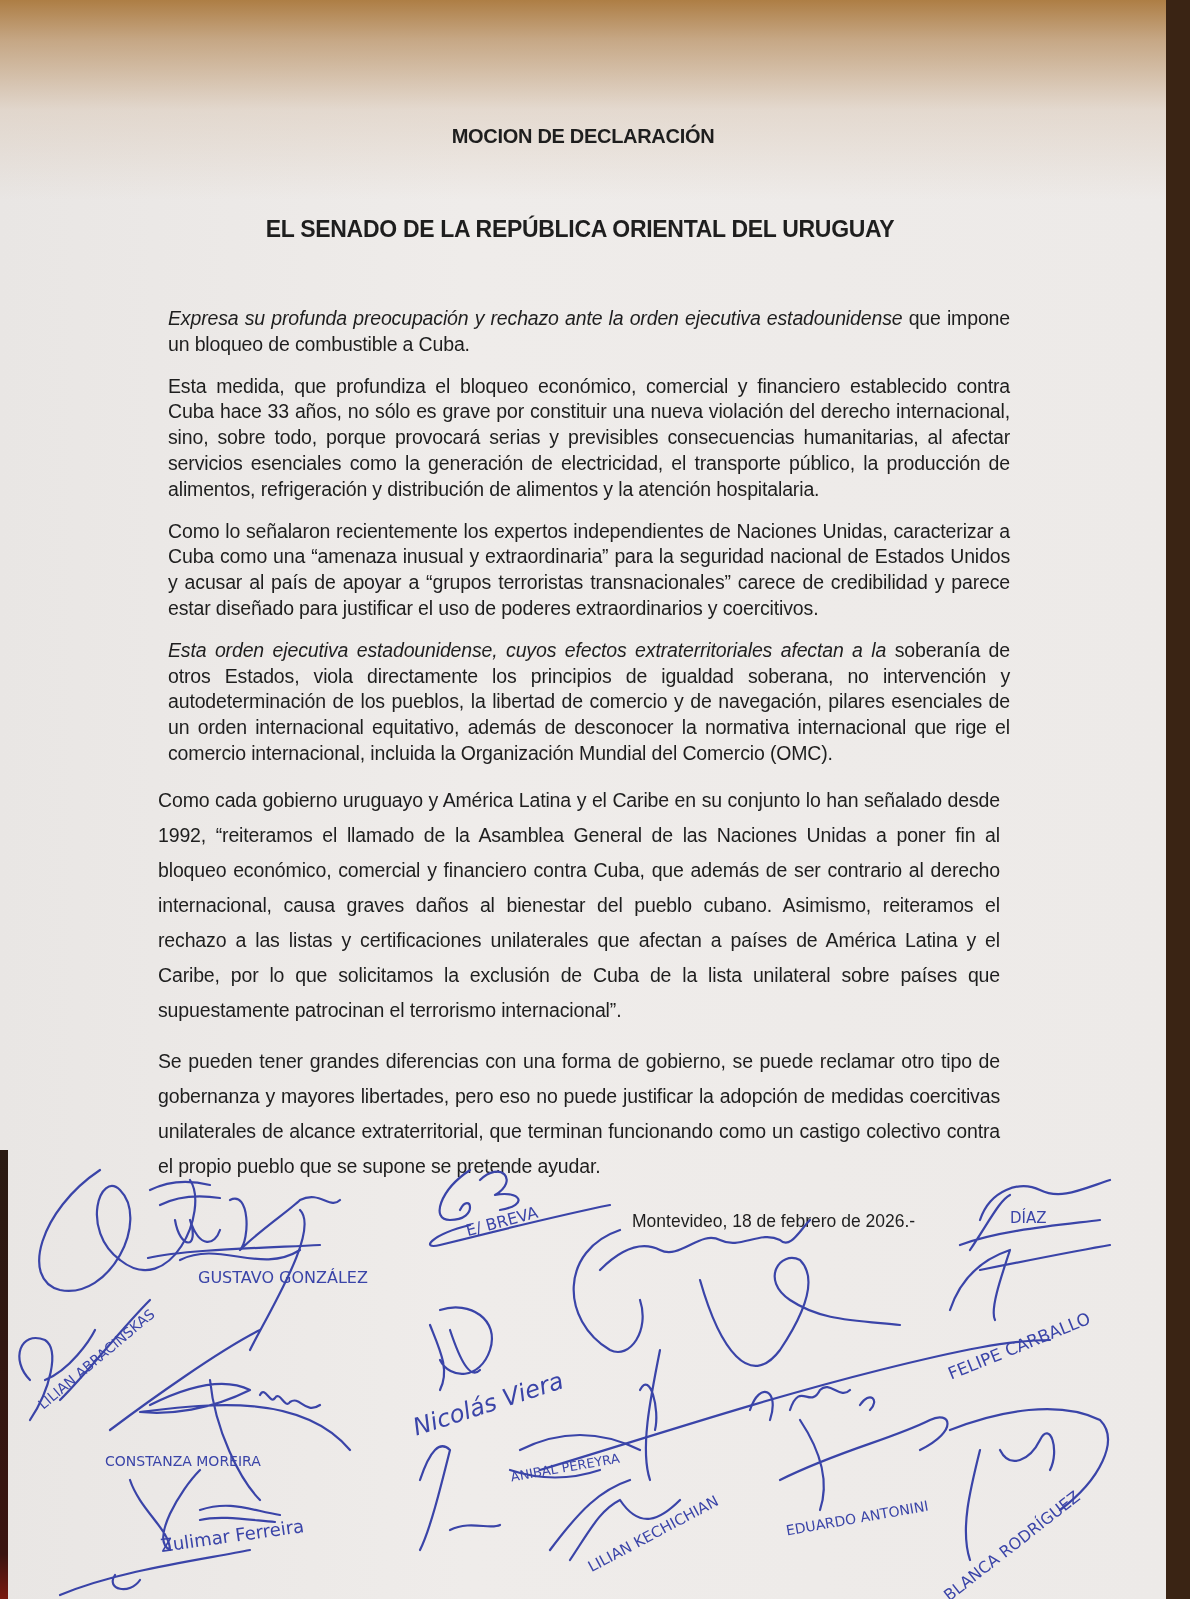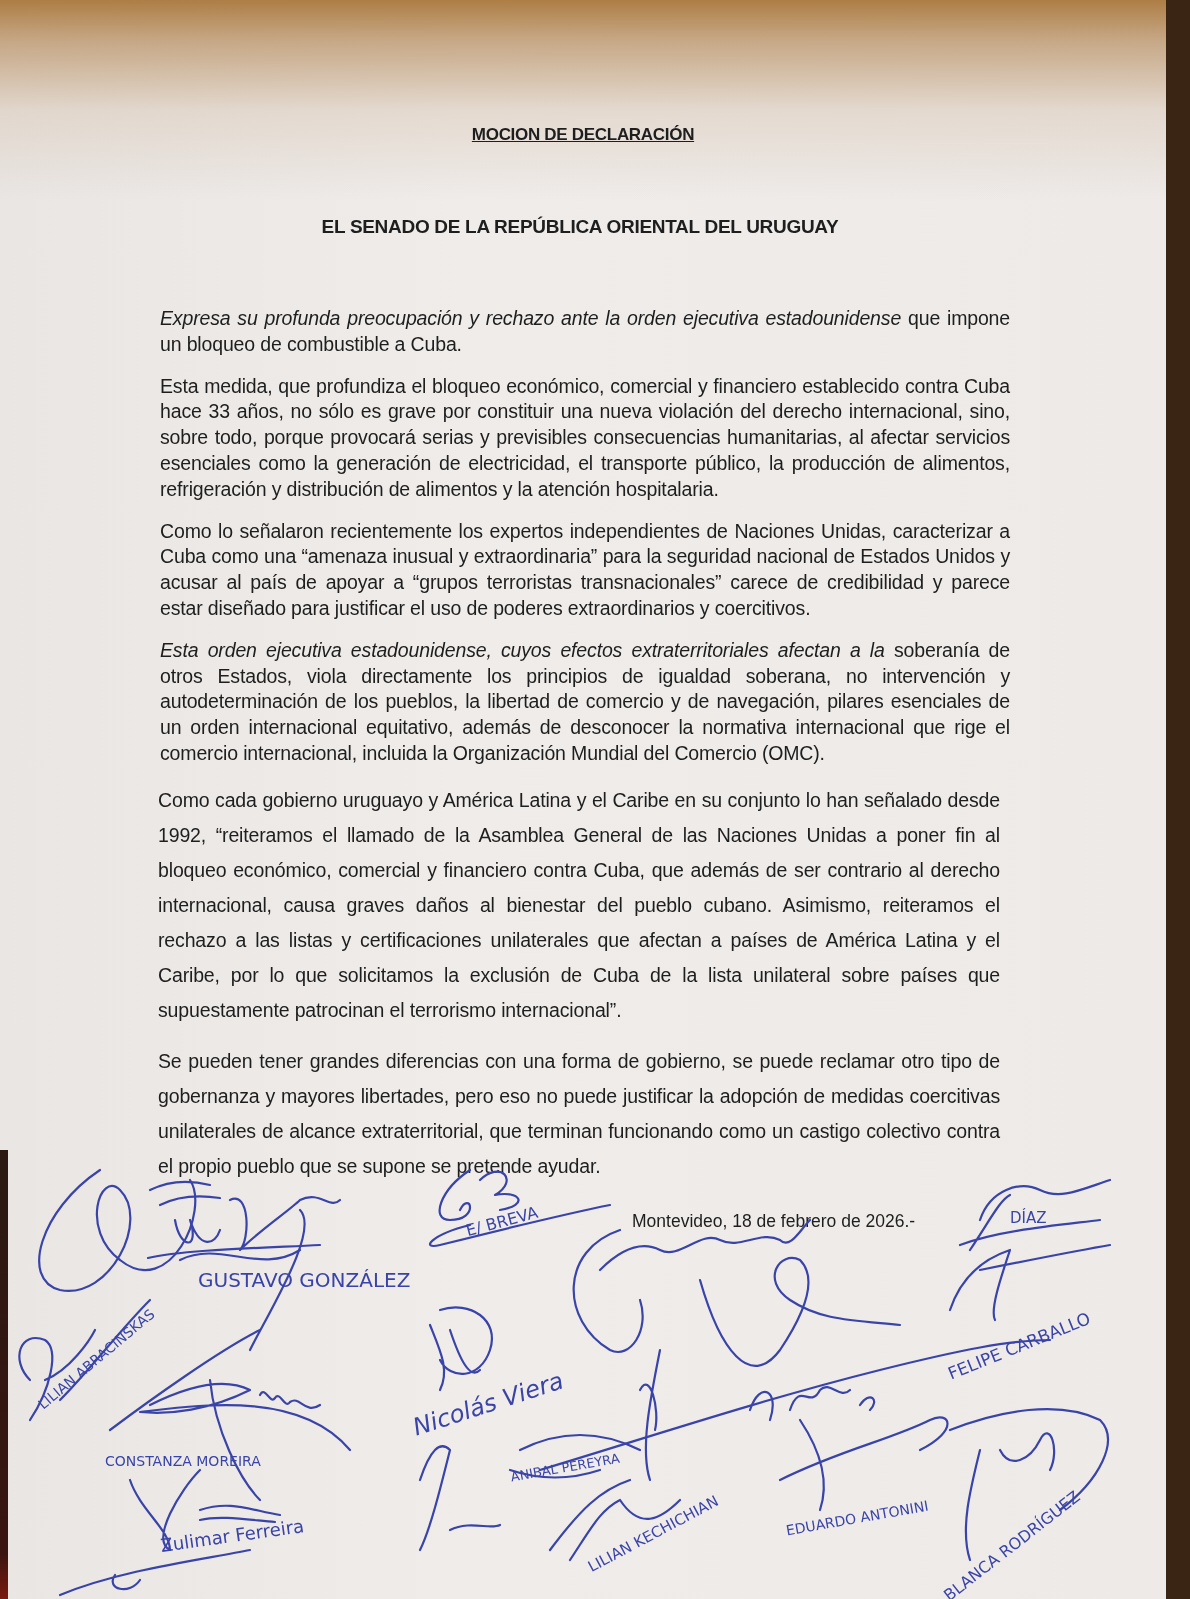--- a/index.html
+++ b/index.html
@@ -16,34 +16,34 @@
   .edge-left {
     position: absolute; left: 0; top: 1150px; width: 8px; height: 449px;
     background: linear-gradient(180deg, #2a1a12, #3a1410 90%, #7a1a10);
   }
   .doc {
     position: absolute; left: 0; top: 0; width: 1166px; height: 1599px;
     color: #1e1e1e;
   }
   .title {
     position: absolute; top: 125px; left: 0; width: 1166px; text-align: center;
-    font-family: "Liberation Sans", sans-serif; font-weight: bold; font-size: 17px;
-    text-decoration: underline; letter-spacing: -0.3px;
+    font-family: "Liberation Sans", sans-serif; font-weight: bold; font-size: 20px;
+    letter-spacing: -0.3px;
   }
   .subtitle {
     position: absolute; top: 216px; left: 0; width: 1160px; text-align: center;
-    font-family: "Liberation Sans", sans-serif; font-weight: bold; font-size: 19px;
+    font-family: "Liberation Sans", sans-serif; font-weight: bold; font-size: 23px;
     letter-spacing: -0.3px;
   }
   .body {
     position: absolute; left: 152px; top: 306px; width: 858px;
     font-family: "Liberation Sans", sans-serif; font-size: 19.5px; line-height: 25.8px;
     text-align: justify; letter-spacing: -0.15px;
   }
-  .body p { margin: 0 0 16px 8px; }
+  .body p { margin: 0 0 16px 16px; }
   .body p.p1 .it { font-style: italic; }
   .body p.p4 .it { font-style: italic; }
   .body p.p5, .body p.p6 { margin-left: 6px; width: 842px; line-height: 35px; }
   .date {
     position: absolute; left: 632px; top: 1211px;
     font-family: "Liberation Sans", sans-serif; font-size: 17.5px;
   }
   .sigs { position: absolute; left: 0; top: 1150px; width: 1166px; height: 449px; }
   .sig-label {
     position: absolute; font-family: "DejaVu Sans", sans-serif; color: #3a44a8;
@@ -110,21 +110,21 @@
 
         <path d="M950 280 C1000 260 1060 250 1100 270 C1120 290 1100 330 1060 360 M980 300 C970 340 960 380 970 410 M1000 300 C1010 320 1030 310 1040 290 C1050 270 1060 300 1050 320"></path>
 
         <path d="M570 410 C590 380 600 360 620 350 C640 380 660 370 680 350 M550 400 C580 360 600 340 630 330"></path>
         <path d="M520 300 C560 280 600 280 640 300 M510 320 C540 330 570 330 600 320"></path>
 
         <path d="M420 330 C430 300 440 290 450 300 C440 340 430 380 420 400 M450 380 C470 370 490 380 500 375"></path>
       </g>
     </svg>
 
-    <span class="sig-label" style="left:198px;top:118px;font-size:20px;transform:rotate(0deg)">GUSTAVO GONZÁLEZ</span>
+    <span class="sig-label" style="left:198px;top:118px;font-size:16px;transform:rotate(0deg)">GUSTAVO GONZÁLEZ</span>
     <span class="sig-label" style="left:35px;top:250px;font-size:14px;transform:rotate(-40deg);transform-origin:left top">LILIAN ABRACINSKAS</span>
     <span class="sig-label" style="left:105px;top:303px;font-size:14px">CONSTANZA MOREIRA</span>
     <span class="sig-label" style="left:160px;top:375px;font-size:18px;transform:rotate(-8deg)">Zulimar Ferreira</span>
     <span class="sig-label" style="left:465px;top:62px;font-size:16px;transform:rotate(-15deg)">E/ BREVA</span>
     <span class="sig-label" style="left:410px;top:240px;font-size:24px;font-style:italic;transform:rotate(-18deg)">Nicolás Viera</span>
     <span class="sig-label" style="left:510px;top:310px;font-size:13px;transform:rotate(-10deg)">ANIBAL PEREYRA</span>
     <span class="sig-label" style="left:585px;top:410px;font-size:15px;transform:rotate(-28deg);transform-origin:left top">LILIAN KECHICHIAN</span>
     <span class="sig-label" style="left:785px;top:360px;font-size:14px;transform:rotate(-10deg)">EDUARDO ANTONINI</span>
     <span class="sig-label" style="left:1010px;top:59px;font-size:15px">DÍAZ</span>
     <span class="sig-label" style="left:945px;top:215px;font-size:17px;transform:rotate(-22deg);transform-origin:left top">FELIPE CARBALLO</span>

